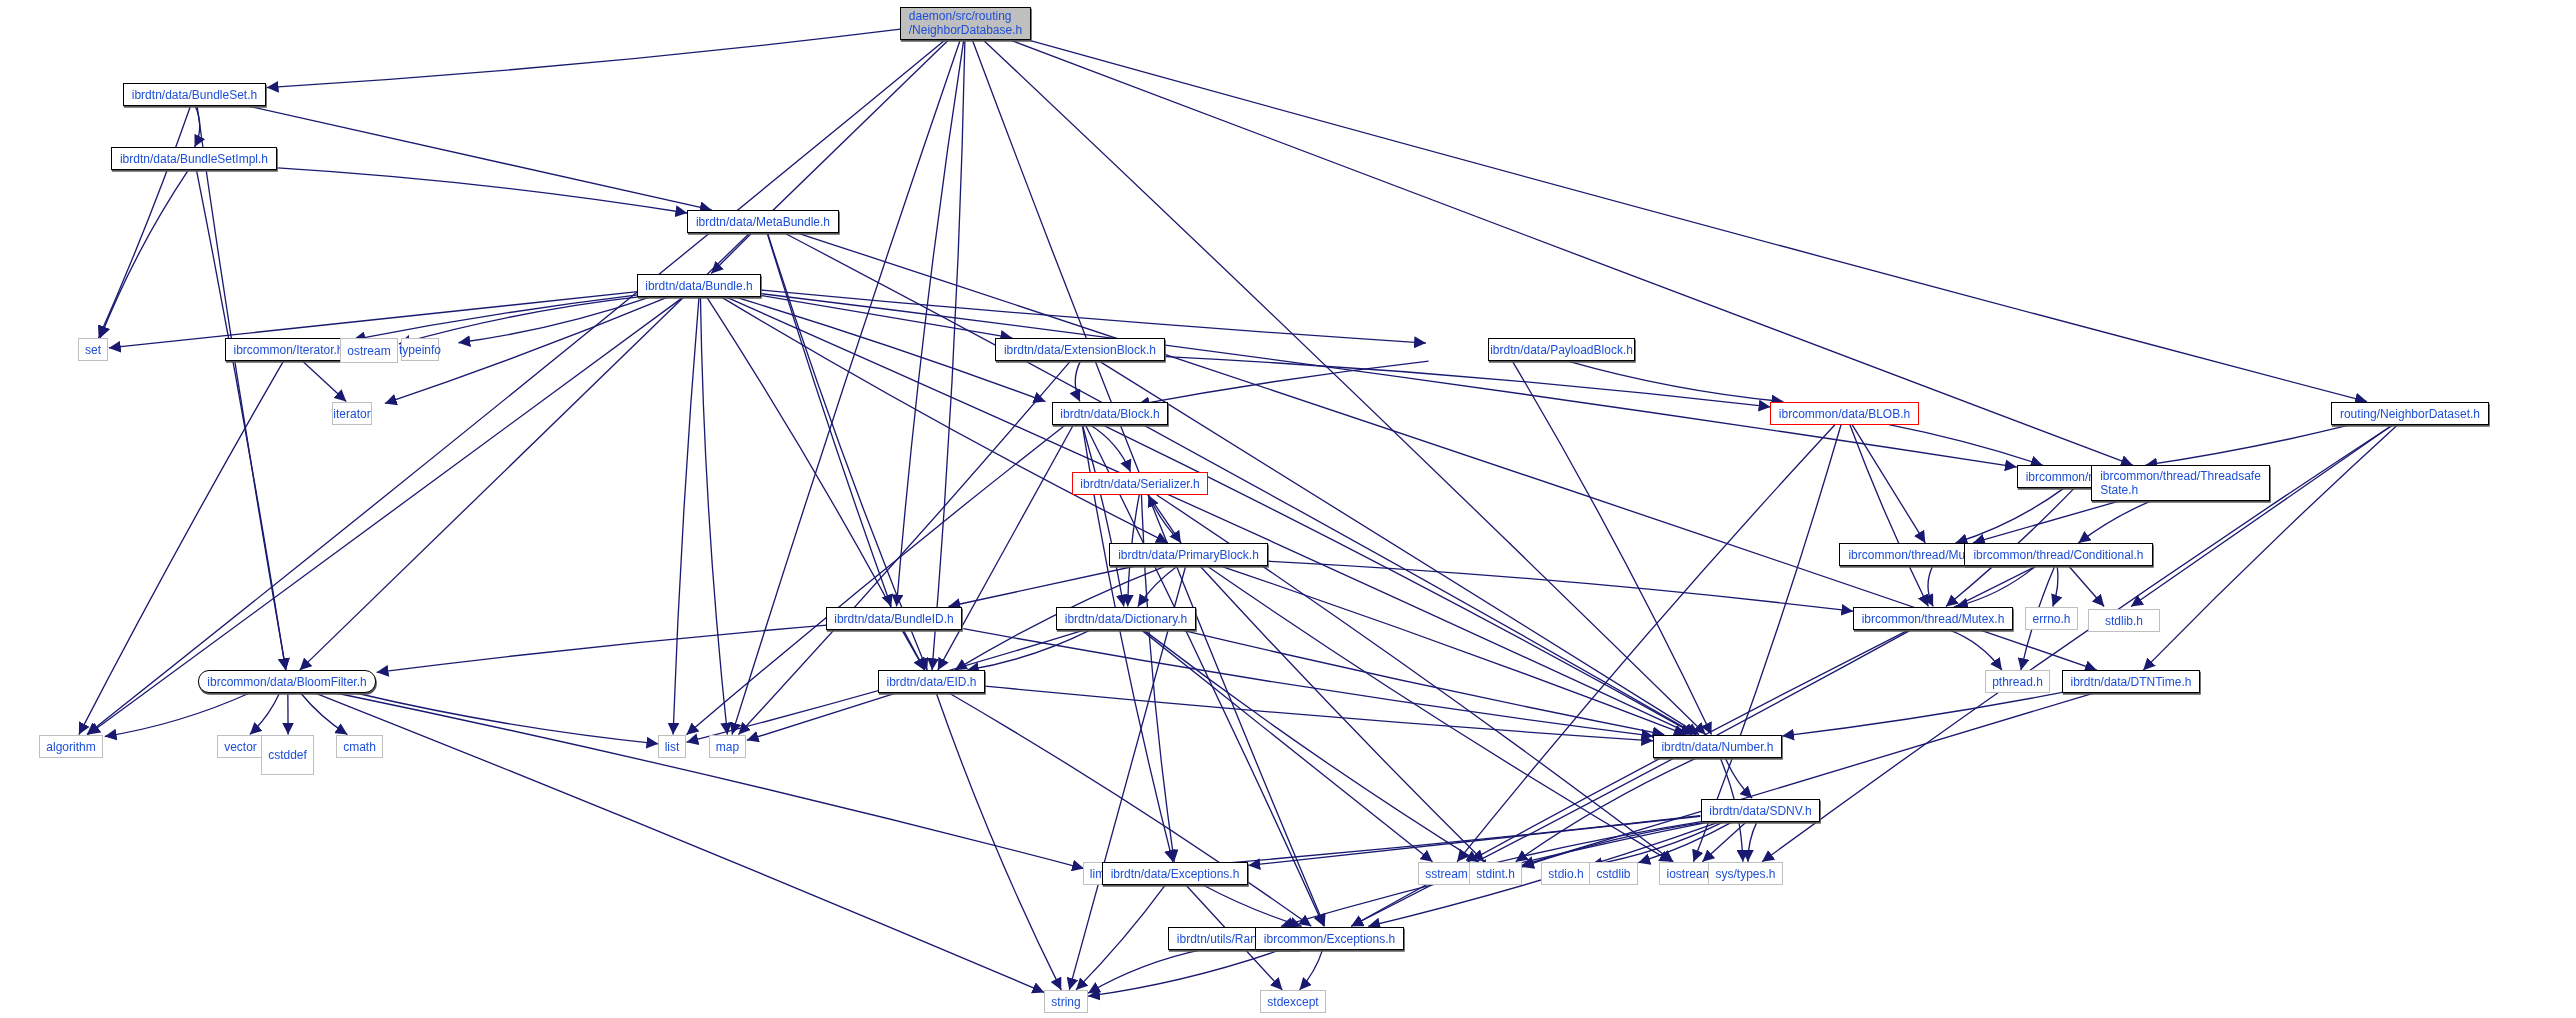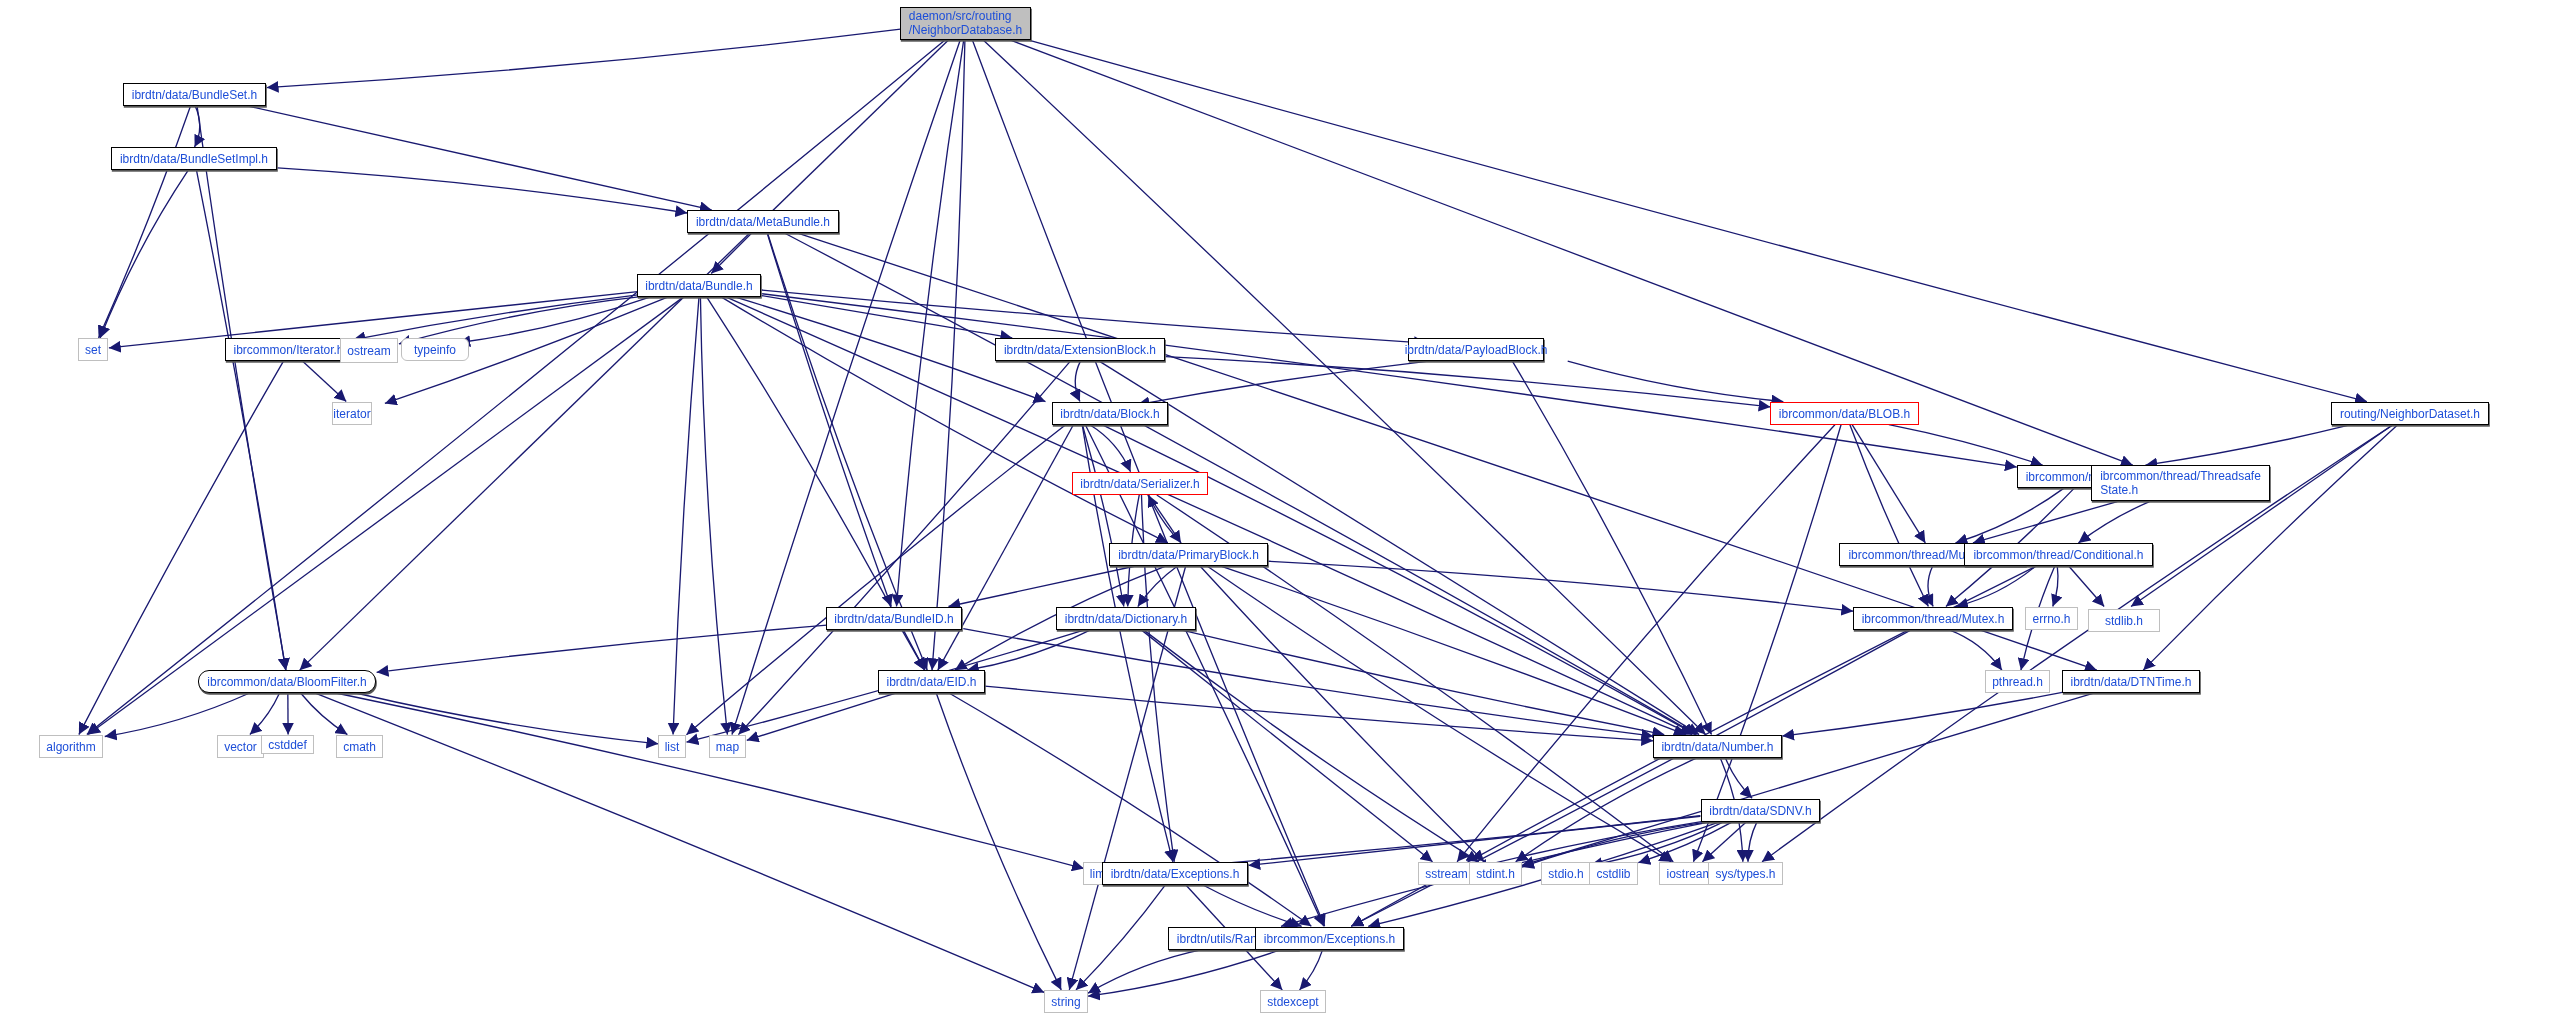--- a/index.html
+++ b/index.html
@@ -157,24 +157,24 @@
 
   <div class="node root" style="left: 900px; top: 6.6px; width: 131px; height: 33px;">daemon/src/routing
 /NeighborDatabase.h</div>
   <div class="node" style="left: 123px; top: 83px; width: 143px; height: 23px;">ibrdtn/data/BundleSet.h</div>
   <div class="node" style="left: 111px; top: 147px; width: 166px; height: 23px;">ibrdtn/data/BundleSetImpl.h</div>
   <div class="node" style="left: 687px; top: 210px; width: 152px; height: 23px;">ibrdtn/data/MetaBundle.h</div>
   <div class="node" style="left: 637px; top: 274px; width: 124px; height: 23px;">ibrdtn/data/Bundle.h</div>
   <div class="node sys" style="left: 78px; top: 338px; width: 30px; height: 23px;">set</div>
   <div class="node" style="left: 225px; top: 338px; width: 127px; height: 23px;">ibrcommon/Iterator.h</div>
   <div class="node sys" style="left: 340px; top: 338px; width: 58px; height: 25px;">ostream</div>
-  <div class="node sys" style="left: 401px; top: 338px; width: 68px; height: 23px; border-radius: 6px;">typeinfo</div>
+  <div class="node sys" style="left: 401px; top: 338px; width: 38px; height: 23px;">typeinfo</div>
   <div class="node sys" style="left: 332px; top: 402px; width: 40px; height: 23px;">iterator</div>
   <div class="node" style="left: 995px; top: 338px; width: 170px; height: 23px;">ibrdtn/data/ExtensionBlock.h</div>
-  <div class="node" style="left: 1408px; top: 338px; width: 136px; height: 23px;">ibrdtn/data/PayloadBlock.h</div>
+  <div class="node" style="left: 1488px; top: 338px; width: 147px; height: 23px;">ibrdtn/data/PayloadBlock.h</div>
   <div class="node red" style="left: 1770px; top: 402px; width: 149px; height: 23px;">ibrcommon/data/BLOB.h</div>
   <div class="node" style="left: 2331px; top: 402px; width: 158px; height: 23px;">routing/NeighborDataset.h</div>
   <div class="node" style="left: 1022px; top: 402px; width: 116px; height: 23px; margin-left: 30px;">ibrdtn/data/Block.h</div>
   <div class="node red" style="left: 1072px; top: 472px; width: 136px; height: 23px;">ibrdtn/data/Serializer.h</div>
   <div class="node" style="left: 2017px; top: 465px; width: 140px; height: 23px;">ibrcommon/refcnt_ptr.h</div>
   <div class="node" style="left: 2091px; top: 465px; width: 179px; height: 36px;">ibrcommon/thread/Threadsafe
 State.h</div>
   <div class="node" style="left: 1109px; top: 543px; width: 159px; height: 23px;">ibrdtn/data/PrimaryBlock.h</div>
   <div class="node" style="left: 1839px; top: 543px; width: 187px; height: 23px;">ibrcommon/thread/MutexLock.h</div>
   <div class="node" style="left: 1964px; top: 543px; width: 189px; height: 23px;">ibrcommon/thread/Conditional.h</div>
@@ -182,21 +182,21 @@
   <div class="node" style="left: 1056px; top: 607px; width: 140px; height: 23px;">ibrdtn/data/Dictionary.h</div>
   <div class="node" style="left: 1853px; top: 607px; width: 160px; height: 23px;">ibrcommon/thread/Mutex.h</div>
   <div class="node sys" style="left: 2025px; top: 607px; width: 53px; height: 23px;">errno.h</div>
   <div class="node sys" style="left: 2088px; top: 609px; width: 72px; height: 23px;">stdlib.h</div>
   <div class="node" style="left: 198px; top: 670px; width: 178px; height: 23px; border-radius: 11px;">ibrcommon/data/BloomFilter.h</div>
   <div class="node" style="left: 878px; top: 670px; width: 107px; height: 23px;">ibrdtn/data/EID.h</div>
   <div class="node sys" style="left: 1985px; top: 670px; width: 65px; height: 23px;">pthread.h</div>
   <div class="node" style="left: 2062px; top: 670px; width: 138px; height: 23px;">ibrdtn/data/DTNTime.h</div>
   <div class="node sys" style="left: 39px; top: 735px; width: 64px; height: 23px;">algorithm</div>
   <div class="node sys" style="left: 217px; top: 735px; width: 47px; height: 23px;">vector</div>
-  <div class="node sys" style="left: 261px; top: 735px; width: 53px; height: 19px;">cstddef</div>
+  <div class="node sys" style="left: 261px; top: 735px; width: 53px; height: 40px;">cstddef</div>
   <div class="node sys" style="left: 336px; top: 735px; width: 47px; height: 23px;">cmath</div>
   <div class="node sys" style="left: 658px; top: 735px; width: 28px; height: 23px;">list</div>
   <div class="node sys" style="left: 709px; top: 735px; width: 37px; height: 23px;">map</div>
   <div class="node" style="left: 1653px; top: 735px; width: 129px; height: 23px;">ibrdtn/data/Number.h</div>
   <div class="node" style="left: 1701px; top: 799px; width: 119px; height: 23px;">ibrdtn/data/SDNV.h</div>
   <div class="node sys" style="left: 1083px; top: 862px; width: 41px; height: 23px;">limits</div>
   <div class="node" style="left: 1102px; top: 862px; width: 146px; height: 23px;">ibrdtn/data/Exceptions.h</div>
   <div class="node sys" style="left: 1418px; top: 862px; width: 57px; height: 23px;">sstream</div>
   <div class="node sys" style="left: 1469px; top: 862px; width: 53px; height: 23px;">stdint.h</div>
   <div class="node sys" style="left: 1541px; top: 862px; width: 50px; height: 23px;">stdio.h</div>

